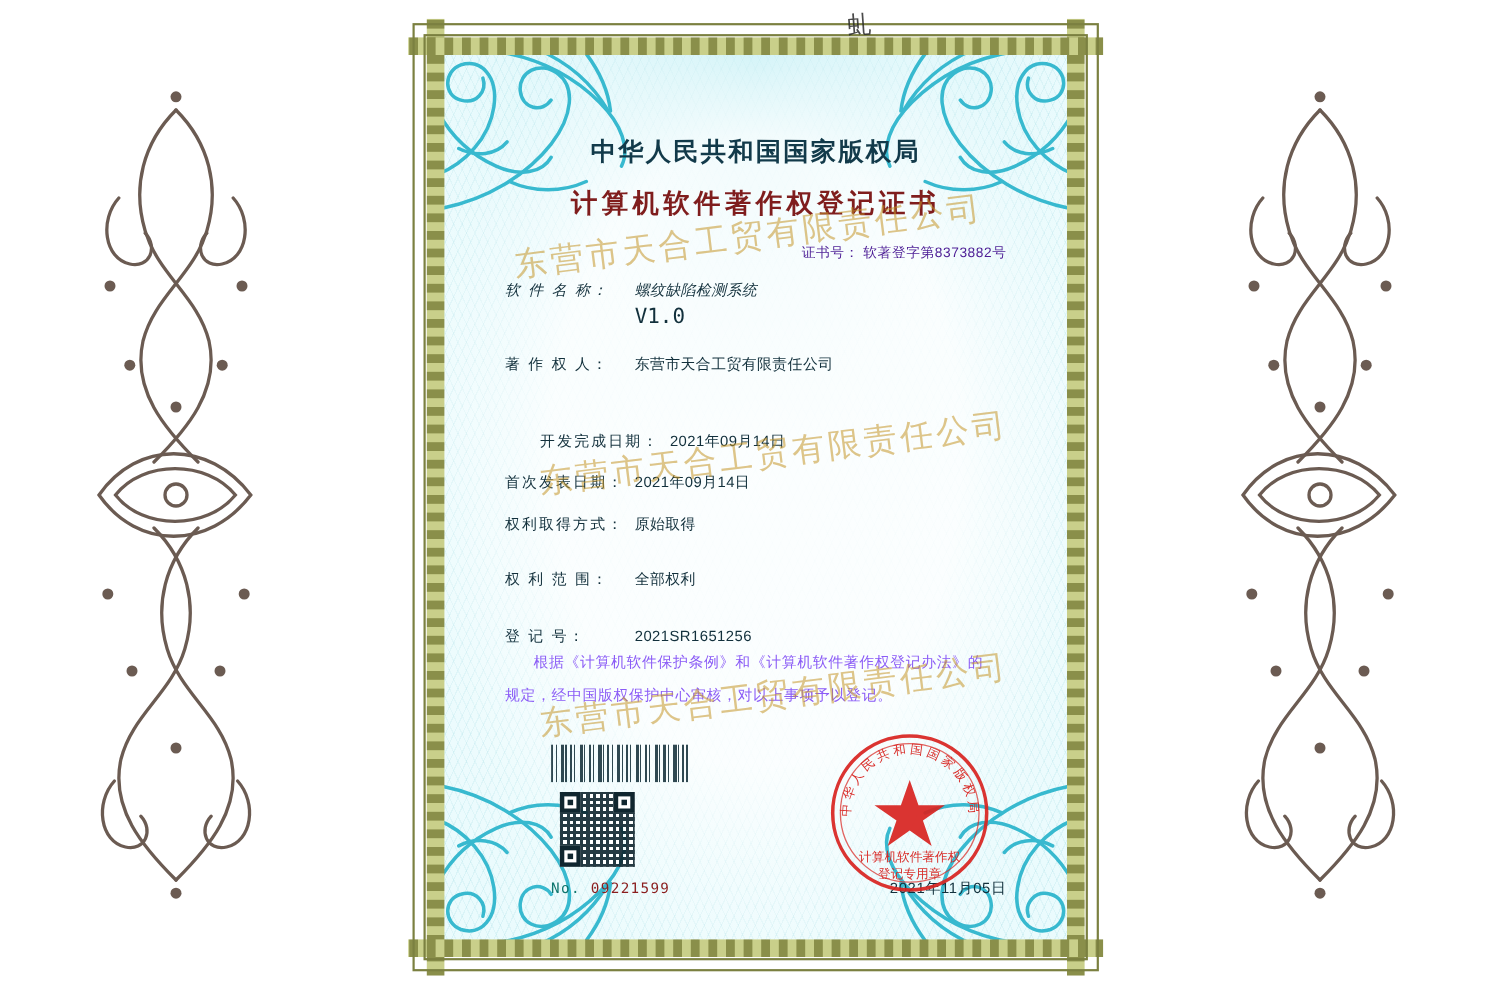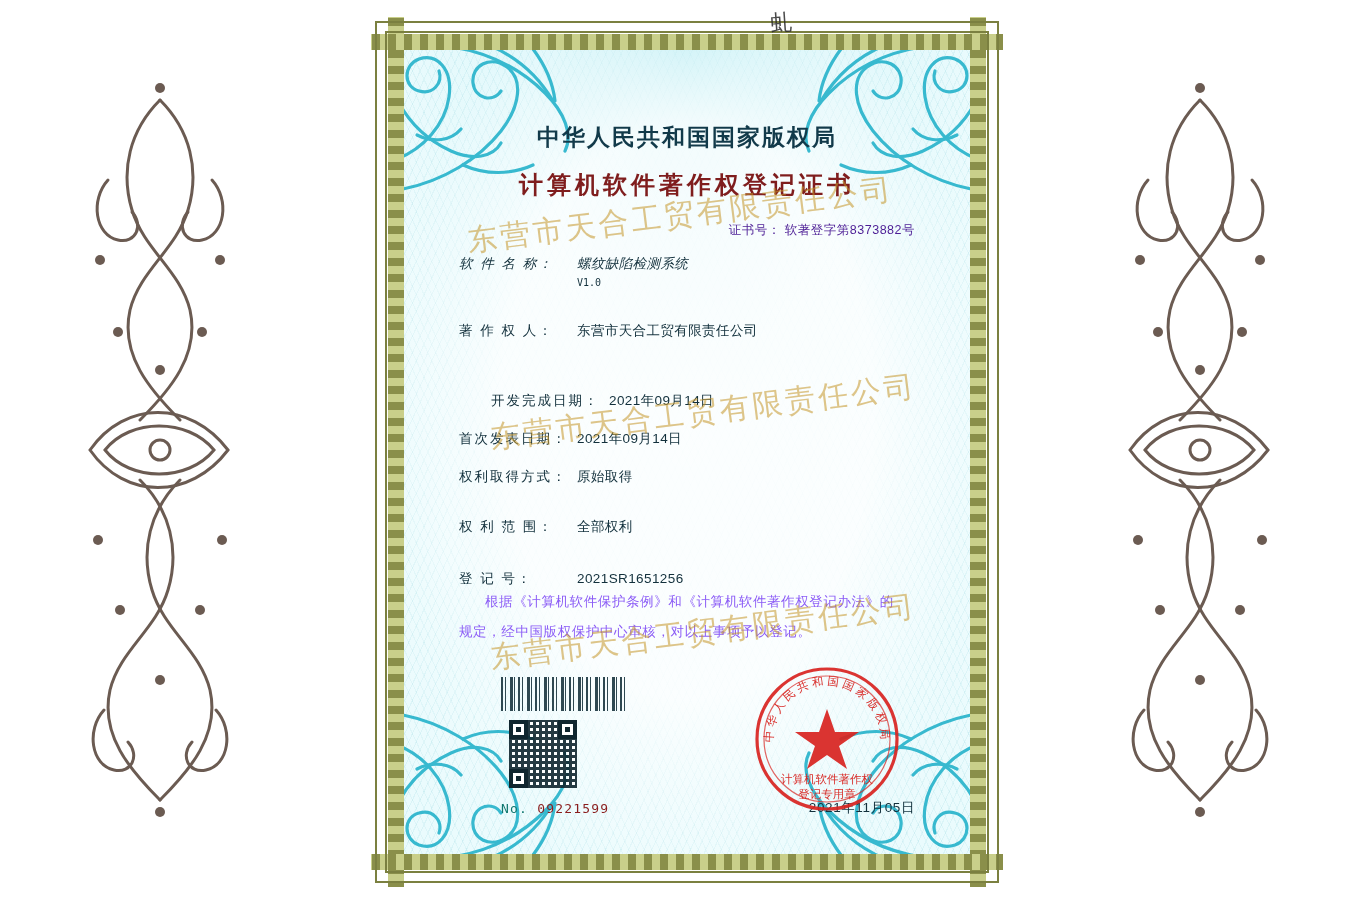--- a/index.html
+++ b/index.html
@@ -140,21 +140,21 @@
   }
   .field .lbl {
     display: inline-block;
     width: 118px;
     letter-spacing: 2px;
   }
   .field .val { letter-spacing: 0.4px; }
   .subval {
     position: absolute;
     left: 206px;
-    font-size: 10px;
+    font-size: 19px;
     color: #12303c;
     font-family: "DejaVu Sans Mono", monospace;
   }
 
   .f-name    { top: 238px; font-style: italic; }
   .f-name-v2 { top: 260px; }
   .f-owner   { top: 305px; }
   .f-devdate { top: 375px; margin-left: 32px; }
   .f-pubdate { top: 413px; }
   .f-acquire { top: 451px; }

